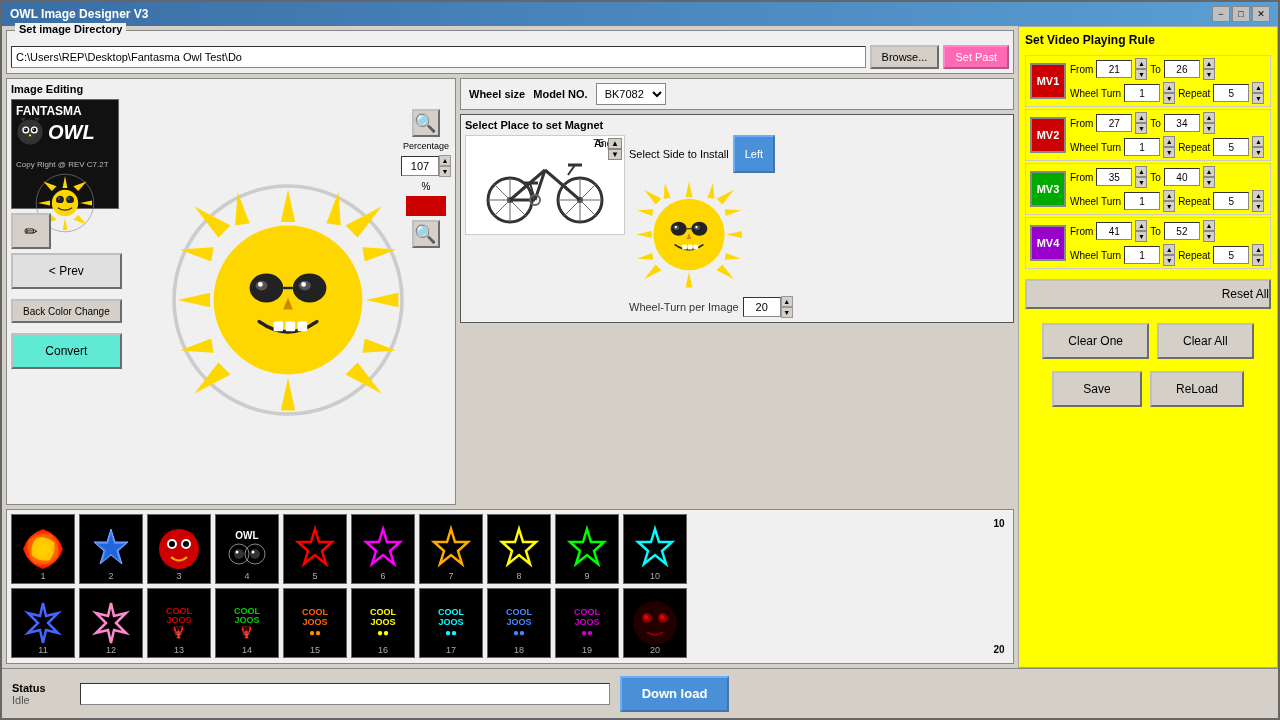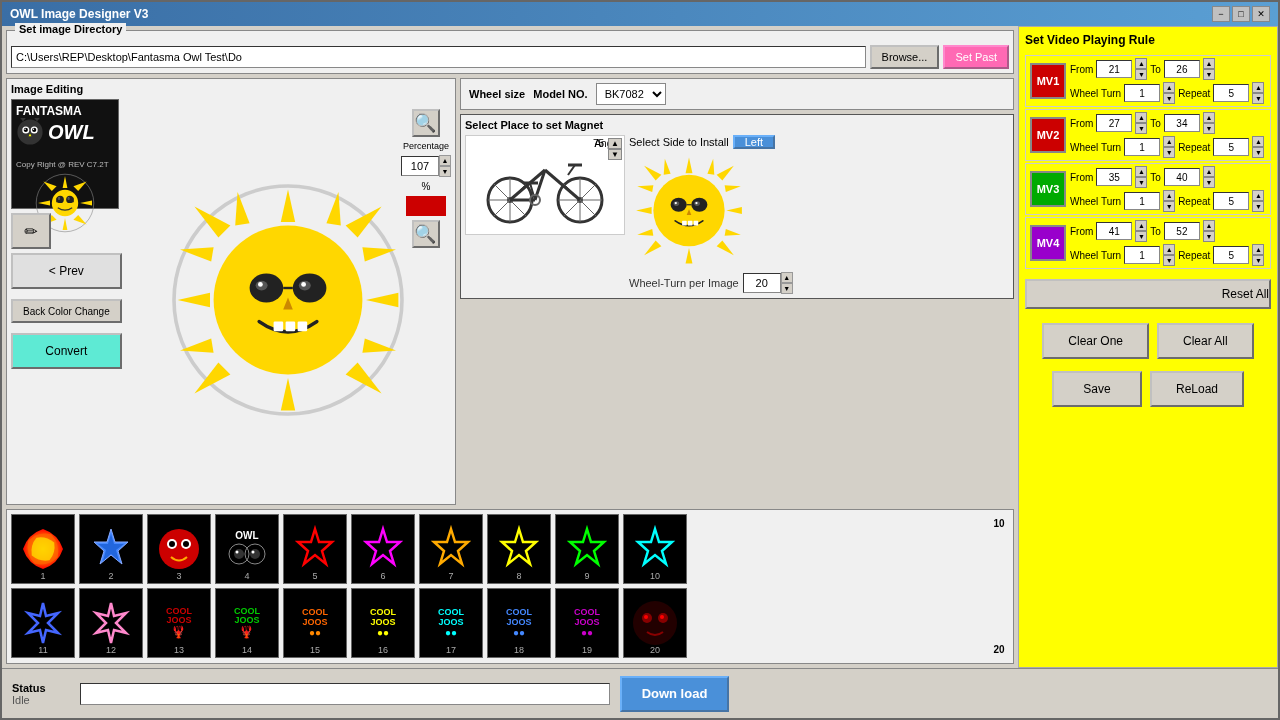--- a/index.html
+++ b/index.html
@@ -221,21 +221,21 @@
       display: flex;
       flex-direction: column;
       gap: 4px;
     }
     .side-label { font-size: 11px; }
     .btn-left {
       background: #4a90d9;
       color: white;
       border: 2px outset #6ab0f9;
       cursor: pointer;
-      height: 14px;
+      height: 38px;
       padding: 0 10px;
       font-size: 11px;
     }
     .wheel-turn-row {
       display: flex;
       gap: 4px;
       align-items: center;
     }
     .wheel-turn-label { font-size: 11px; color: #333; }
     

